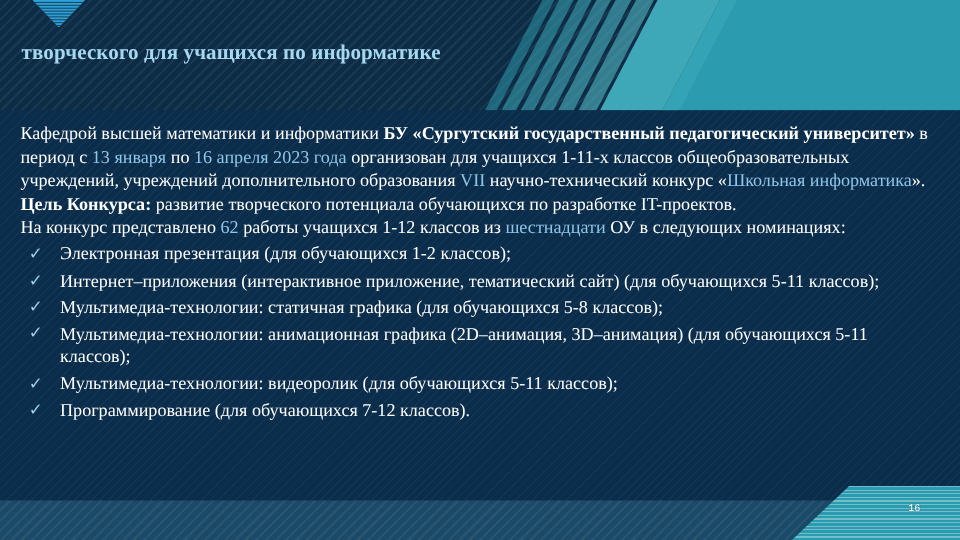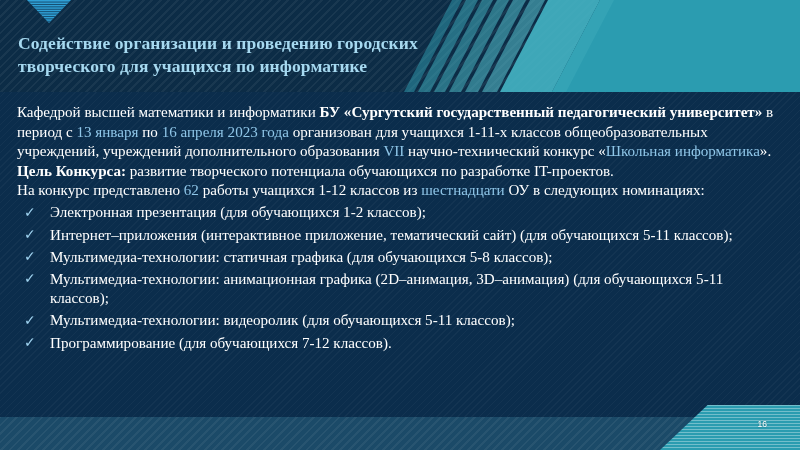--- a/index.html
+++ b/index.html
@@ -144,21 +144,21 @@
         rgba(255,255,255,0.34) 0px,
         rgba(255,255,255,0.34) 1px,
         rgba(0,0,0,0.00) 1px,
         rgba(0,0,0,0.00) 3px);
     clip-path: polygon(34% 0%, 100% 0%, 100% 100%, 0% 100%);
   }
   .page-number {
     position: absolute;
     right: 33px; bottom: 21px;
     color: #ffffff;
-    font-family: Liberation Sans, sans-serif;
+    font-family: Liberation Mono, monospace;
     font-size: 8.5px;
     font-weight: normal;
     z-index: 5;
     text-shadow: 0 0 2px rgba(0,0,0,0.35);
     margin-left: 10px;
   }
 </style>
 </head>
 <body>
 
@@ -208,21 +208,20 @@
             <rect x="0" y="13.6" width="44" height="0.9"></rect>
             <rect x="0" y="16.0" width="44" height="0.9"></rect>
             <rect x="0" y="18.4" width="44" height="0.9"></rect>
             <rect x="0" y="20.8" width="44" height="0.9"></rect>
           </g>
         </g>
       </svg>
     </div>
 
     <div class="title">
-      <div>Содействие организации и проведению городских</div>
       <div>творческого для учащихся по информатике</div>
     </div>
   </div>
 
   <div class="content">
 
     <p class="para"><span>Кафедрой высшей математики и информатики </span><span class="b">БУ «Сургутский государственный педагогический университет»</span><span> в период с </span><span class="hl">13 января</span><span> по </span><span class="hl">16 апреля 2023 года</span><span> организован для учащихся 1-11-х классов общеобразовательных учреждений, учреждений дополнительного образования </span><span class="hl">VII</span><span> научно-технический конкурс «</span><span class="hl">Школьная информатика</span><span>».</span></p>
 
     <p class="para"><span class="b">Цель Конкурса:</span><span> развитие творческого потенциала обучающихся по разработке IT-проектов.</span></p>
 

